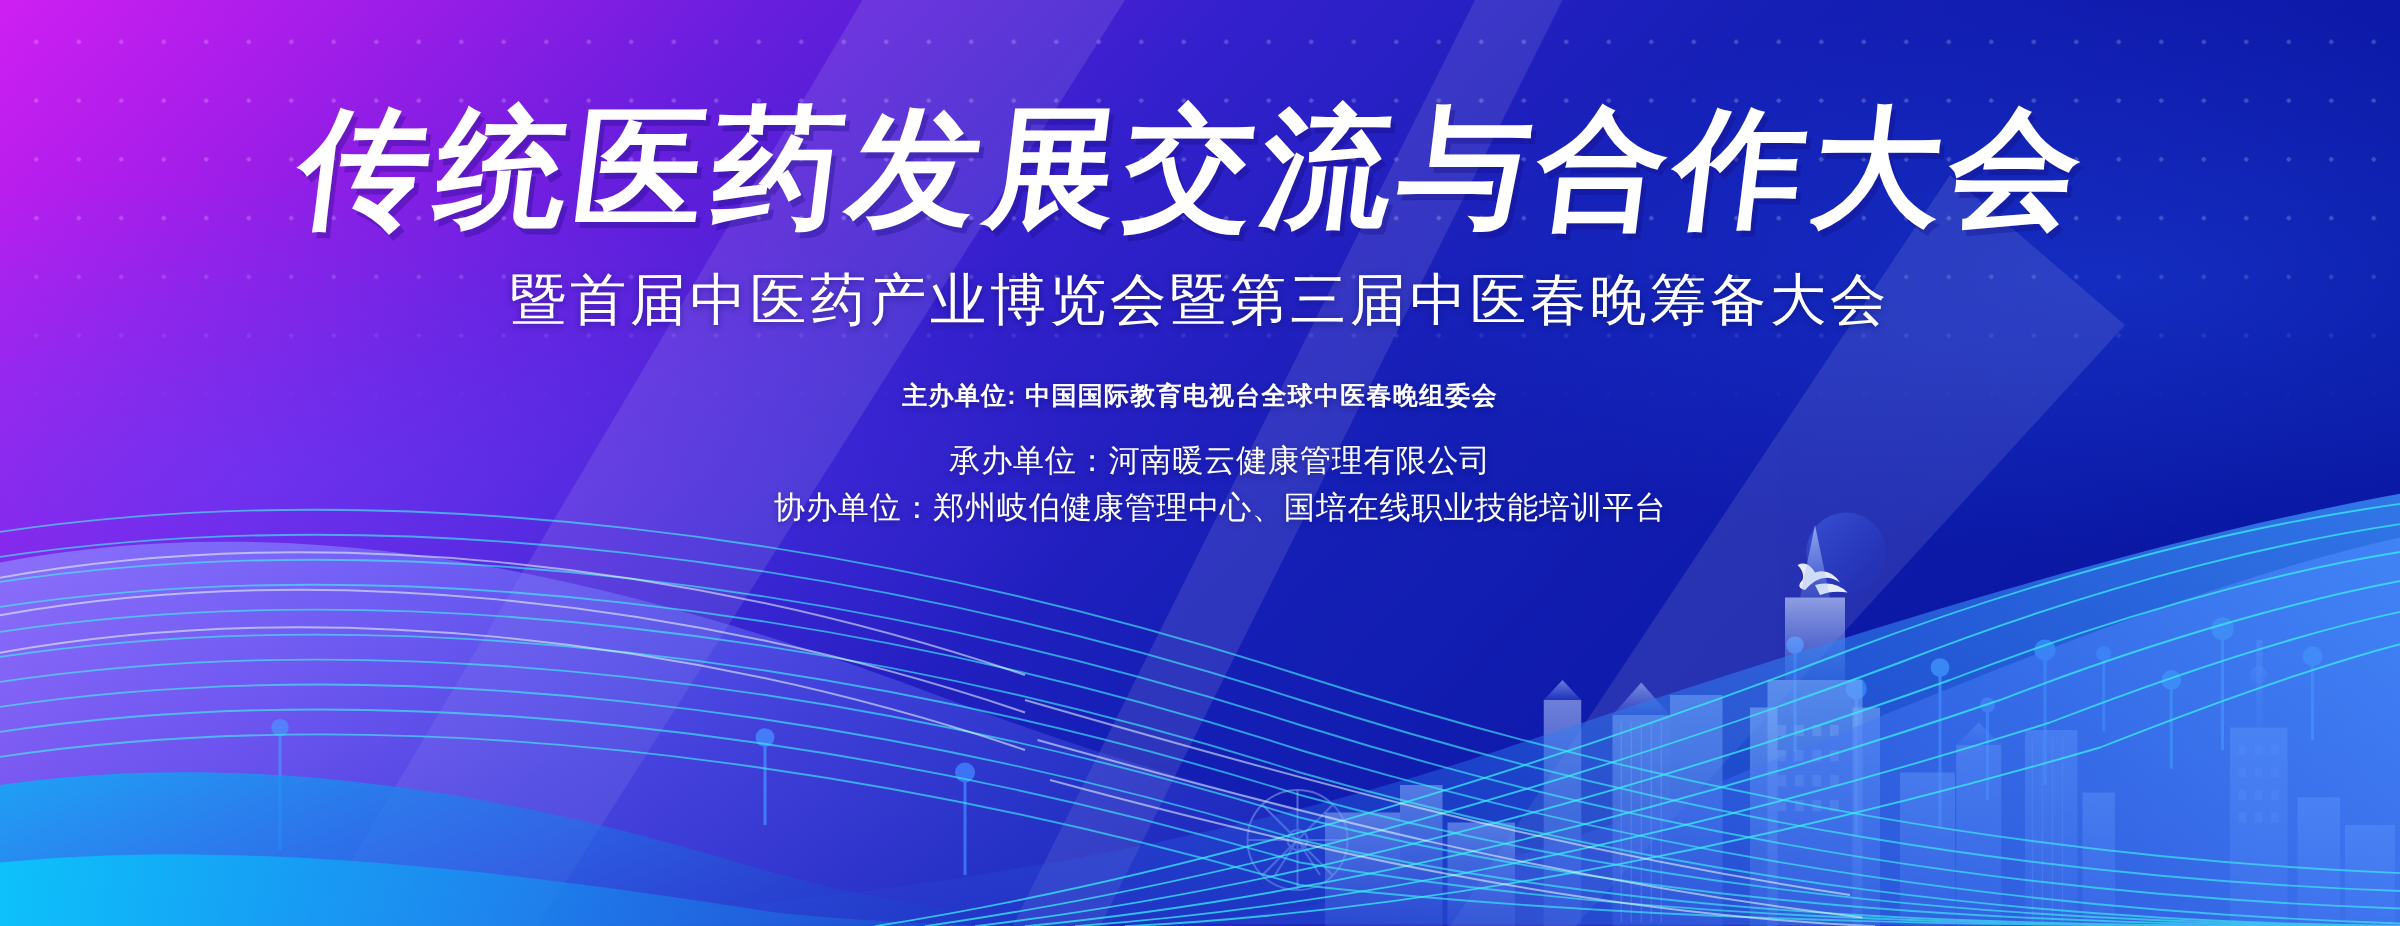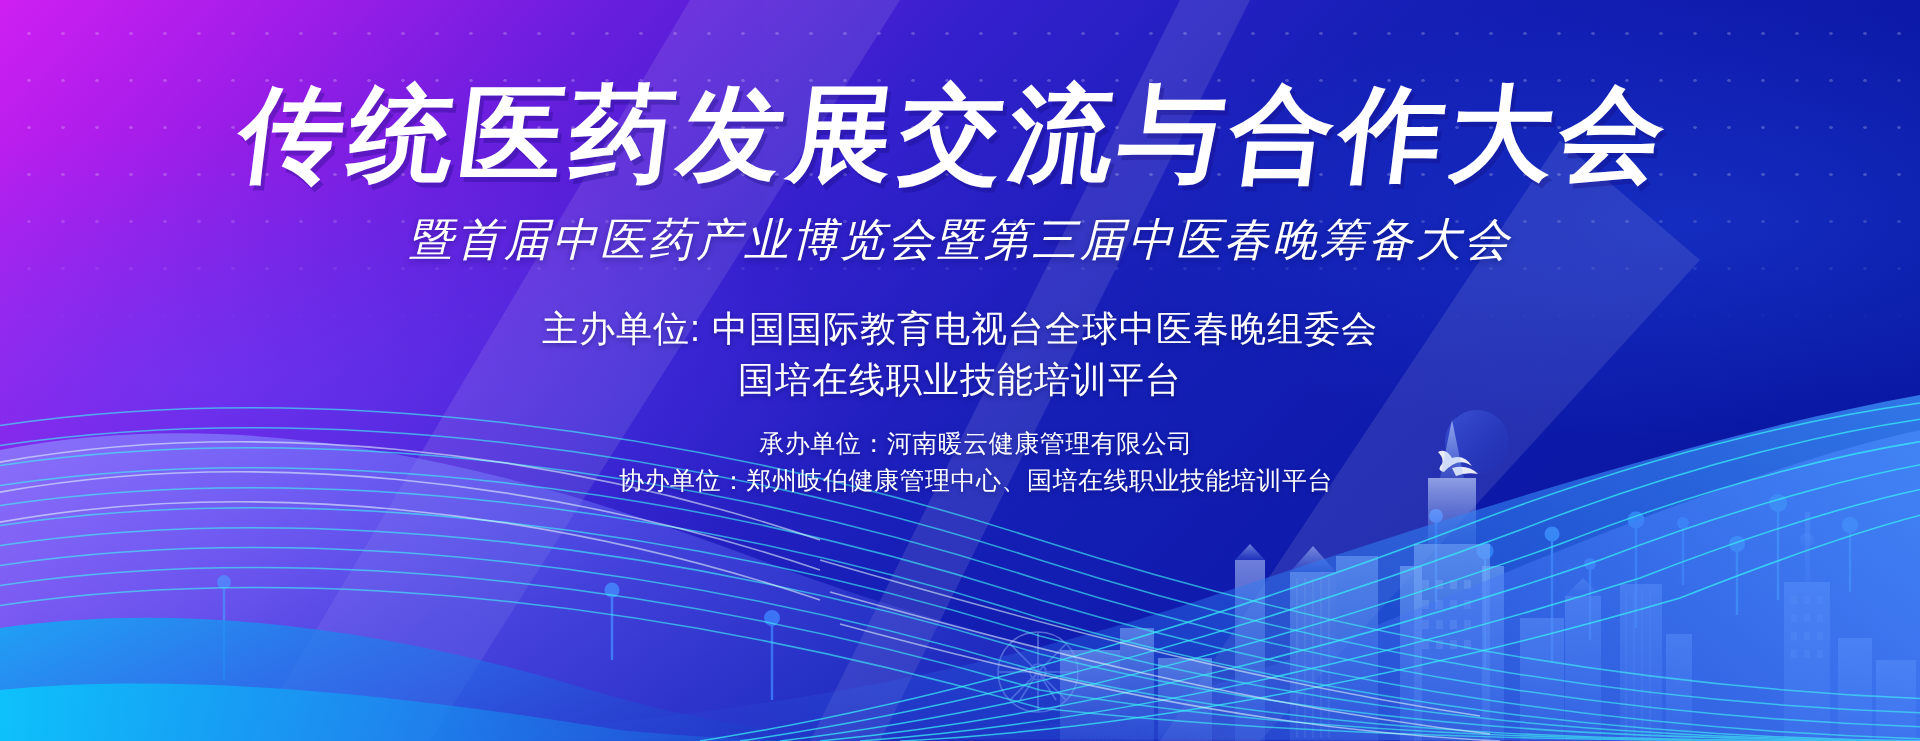--- a/index.html
+++ b/index.html
@@ -57,30 +57,29 @@
   .sub-title {
     margin: 0;
     padding-top: 22px;
     font-size: 45px;
     line-height: 1.25;
     font-weight: 500;
     color: #ffffff;
     letter-spacing: 3px;
     white-space: nowrap;
     text-shadow: 0 2px 6px rgba(5, 12, 80, 0.45);
-    font-style: italic;
   }
   .host-block {
     padding-top: 34px;
   }
   .host-line {
     margin: 0;
-    font-size: 36px;
+    font-size: 20px;
     line-height: 1.42;
-    font-weight: 400;
+    font-weight: 700;
     color: #ffffff;
     letter-spacing: 1px;
     white-space: nowrap;
     text-shadow: 0 2px 5px rgba(5, 12, 80, 0.45);
   }
   .support-block {
     padding-top: 20px;
     margin-left: 32px;
   }
   .support-line {
@@ -403,21 +402,20 @@
   </div>
 
   <div class="content">
 
     <h1 class="main-title">传统医药发展交流与合作大会</h1>
 
     <h2 class="sub-title">暨首届中医药产业博览会暨第三届中医春晚筹备大会</h2>
 
     <div class="host-block">
       <p class="host-line">主办单位: 中国国际教育电视台全球中医春晚组委会</p>
-      <p class="host-line">国培在线职业技能培训平台</p>
     </div>
 
     <div class="support-block">
       <p class="support-line">承办单位：河南暖云健康管理有限公司</p>
       <p class="support-line">协办单位：郑州岐伯健康管理中心、国培在线职业技能培训平台</p>
     </div>
 
   </div>
 </div>
 

